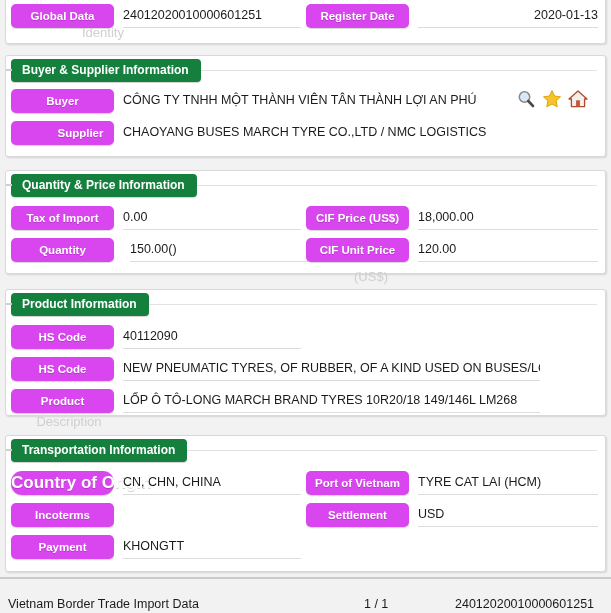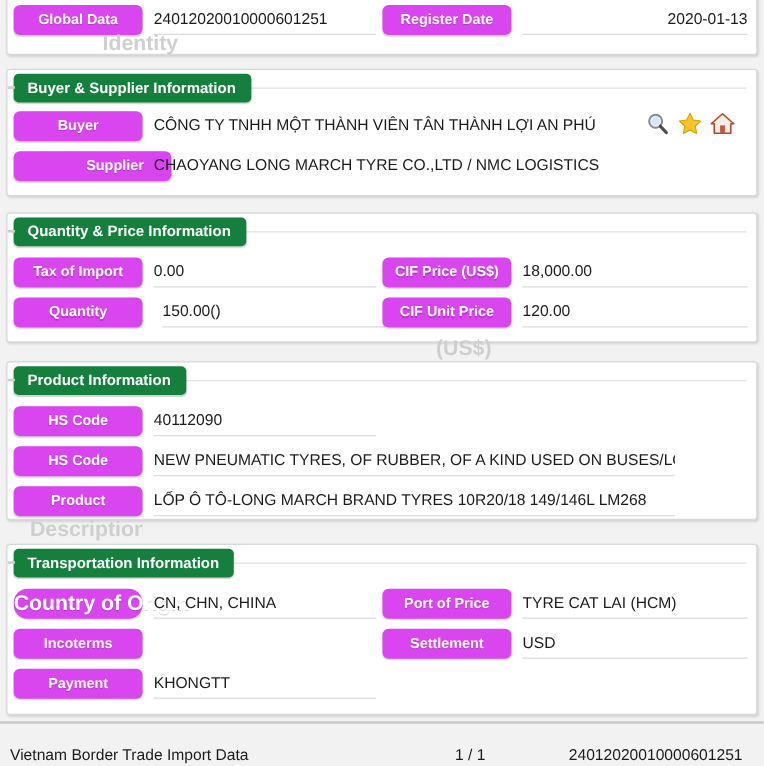--- a/index.html
+++ b/index.html
@@ -89,22 +89,22 @@
     font-size: 12.5px;
     color: #1b1b1b;
     border-bottom: 1px solid #dcdcdc;
     white-space: nowrap;
     overflow: hidden;
   }
 
   
   .ghost {
     position: absolute;
-    font-size: 17px;
-    font-weight: bold;
+    font-size: 13px;
+    font-weight: normal;
     color: #cfcfcf;
     white-space: nowrap;
     overflow: hidden;
     z-index: 0;
   }
 
   
   .icons { position: absolute; top: 88px; }
   .icon-btn {
     position: absolute;
@@ -147,22 +147,22 @@
 
 <div class="card" style="top:55px; height:102px;">
   <div class="tab-rule"></div>
   <div class="tab">Buyer &amp; Supplier Information</div>
 
   <div class="row" style="left:5px; top:33px; width:590px;">
     <div class="pill" style="width:103px;">Buyer</div>
     <div class="val" style="left:112px; width:390px; border-bottom:none;">CÔNG TY TNHH MỘT THÀNH VIÊN TÂN THÀNH LỢI AN PHÚ</div>
   </div>
   <div class="row" style="left:5px; top:65px; width:590px;">
-    <div class="pill" style="width:126px;padding-left:36px;">Supplier</div>
-    <div class="val" style="left:112px; width:470px; border-bottom:none;">CHAOYANG LONG MARCH TYRE CO.,LTD / NMC LOGISTICS</div>
+    <div class="pill" style="width:103px;padding-left:36px;">Supplier</div>
+    <div class="val" style="left:112px; width:470px; border-bottom:none;">CHAOYANG BUSES MARCH TYRE CO.,LTD / NMC LOGISTICS</div>
   </div>
 
   <div class="icons" style="left:510px; top:33px;">
 
     <div class="icon-btn" style="left:0;">
       <svg width="20" height="20" viewBox="0 0 20 20">
         <circle cx="8.5" cy="8" r="5.2" fill="#eaf3fb" stroke="#8a8a8a" stroke-width="1.6"></circle>
         <circle cx="8.5" cy="8" r="3.4" fill="#cfe4f5" opacity="0.75"></circle>
         <line x1="12.3" y1="12" x2="17" y2="17" stroke="#4a4a4a" stroke-width="2.6" stroke-linecap="round"></line>
       </svg>
@@ -227,21 +227,21 @@
 
 <div class="card" style="top:435px; height:137px;">
   <div class="tab-rule"></div>
   <div class="tab">Transportation Information</div>
 
   <div class="row" style="left:5px; top:35px; width:290px;">
     <div class="pill" style="width:103px; font-size:17px;border-radius:11px;">Country of Origin</div>
     <div class="val" style="left:112px; width:178px;">CN, CHN, CHINA</div>
   </div>
   <div class="row" style="left:300px; top:35px; width:292px;">
-    <div class="pill" style="width:103px;">Port of Price</div>
+    <div class="pill" style="width:103px;">Port of Vietnam</div>
     <div class="val" style="left:112px; width:180px;">TYRE CAT LAI (HCM)</div>
   </div>
   <div class="row" style="left:5px; top:67px; width:290px;">
     <div class="pill" style="width:103px;">Incoterms</div>
   </div>
   <div class="row" style="left:300px; top:67px; width:292px;">
     <div class="pill" style="width:103px;">Settlement</div>
     <div class="val" style="left:112px; width:180px;">USD</div>
   </div>
   <div class="row" style="left:5px; top:99px; width:290px;">

